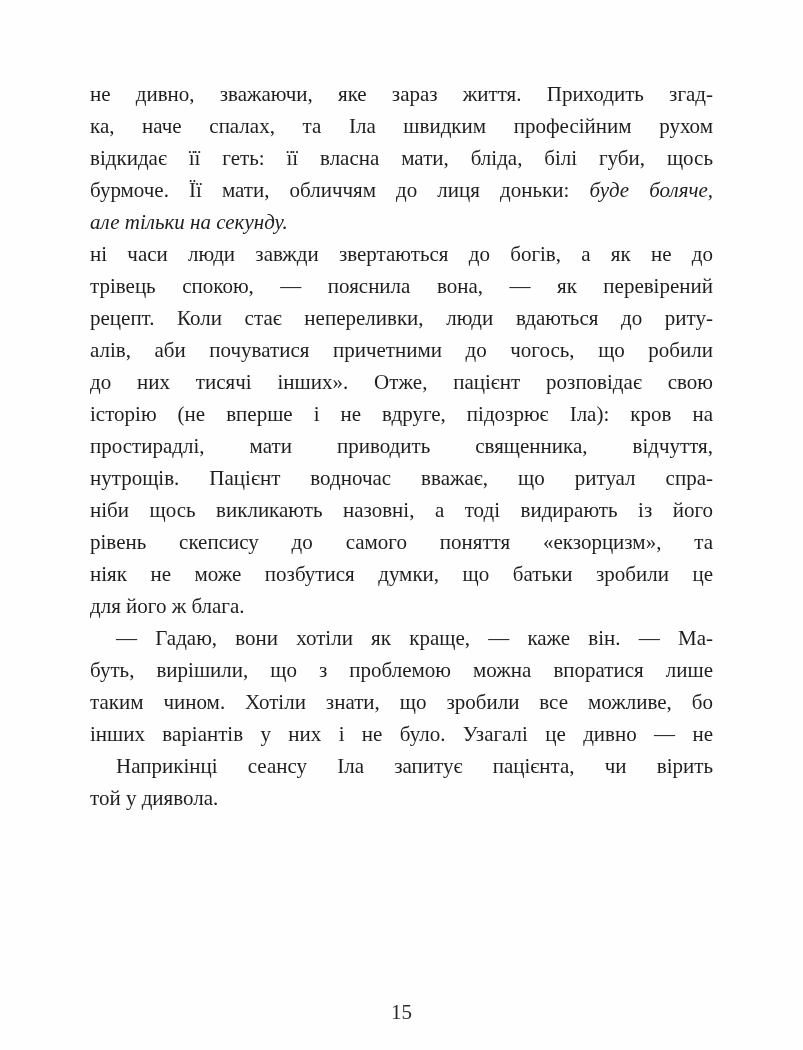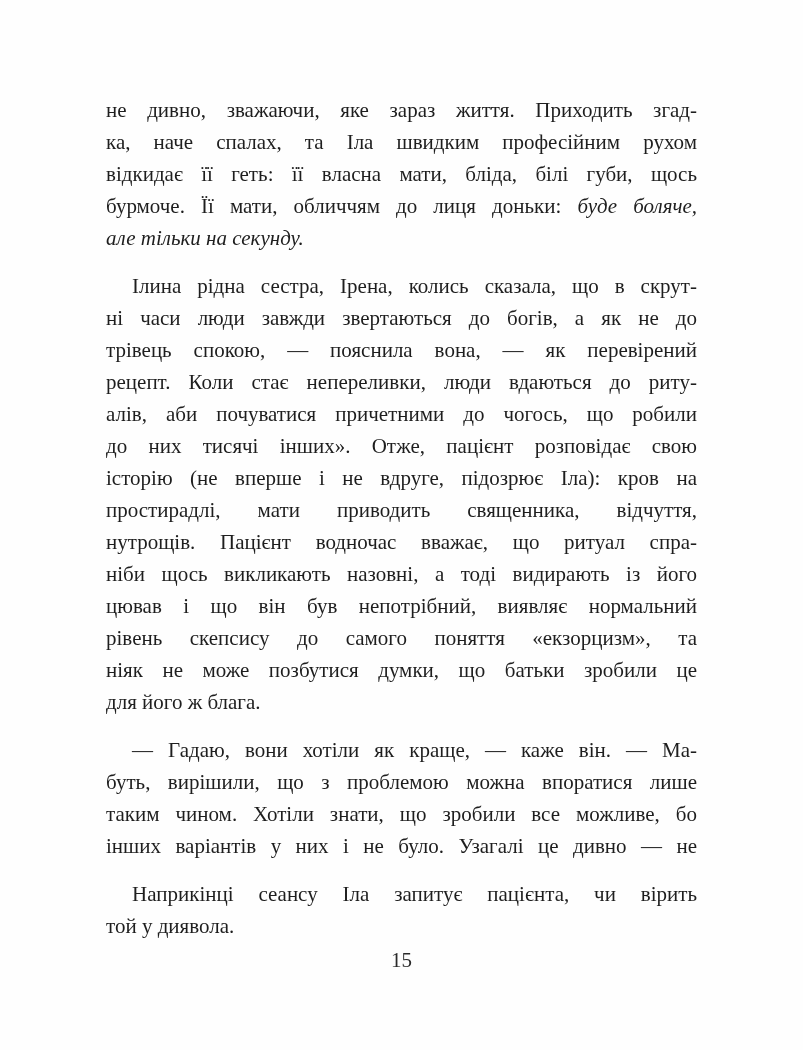--- a/index.html
+++ b/index.html
@@ -21,21 +21,21 @@
   }
   .page-text {
     position: absolute;
     left: 90px;
     top: 78px;
     width: 623px;
     color: #1e1e1e;
     font-size: 21px;
   }
   .paragraph {
-    margin: 16px;
+    margin: 0;
     padding: 0;
   }
   .line {
     height: 32px;
     line-height: 32px;
     text-align: justify;
     text-align-last: justify;
     white-space: normal;
     overflow: hidden;
   }
@@ -43,51 +43,49 @@
     text-align-last: left;
   }
   .line.indent {
     padding-left: 26px;
   }
   .line em {
   }
   .page-number {
     position: absolute;
     left: 0;
-    top: 948px;
+    top: 1000px;
     width: 803px;
     text-align: center;
     font-size: 21px;
     color: #2a2a2a;
   }
 </style>
 </head>
 <body>
 
 <div class="page">
   <div class="page-text">
       <div class="paragraph">
         <div class="line"><span>не дивно, зважаючи, яке зараз життя. Приходить згад-</span> </div>
         <div class="line"><span>ка, наче спалах, та Іла швидким професійним рухом</span> </div>
         <div class="line"><span>відкидає її геть: її власна мати, бліда, білі губи, щось</span> </div>
         <div class="line"><span>бурмоче. Її мати, обличчям до лиця доньки: </span> <em>буде боляче,</em> </div>
         <div class="line last"><em>але тільки на секунду.</em> </div>
       </div>
       <div class="paragraph">
-        <div class="line indent"><span>Ілина рідна сестра, Ірена, колись сказала, що в скрут-</span> </div>
         <div class="line"><span>ні часи люди завжди звертаються до богів, а як не до</span> </div>
         <div class="line"><span>трівець спокою, — пояснила вона, — як перевірений</span> </div>
         <div class="line"><span>рецепт. Коли стає непереливки, люди вдаються до риту-</span> </div>
         <div class="line"><span>алів, аби почуватися причетними до чогось, що робили</span> </div>
         <div class="line"><span>до них тисячі інших». Отже, пацієнт розповідає свою</span> </div>
         <div class="line"><span>історію (не вперше і не вдруге, підозрює Іла): кров на</span> </div>
         <div class="line"><span>простирадлі, мати приводить священника, відчуття,</span> </div>
         <div class="line"><span>нутрощів. Пацієнт водночас вважає, що ритуал спра-</span> </div>
         <div class="line"><span>ніби щось викликають назовні, а тоді видирають із його</span> </div>
-        <div class="line"><span>цював і що він був непотрібний, виявляє нормальний</span> </div>
         <div class="line"><span>рівень скепсису до самого поняття «екзорцизм», та</span> </div>
         <div class="line"><span>ніяк не може позбутися думки, що батьки зробили це</span> </div>
         <div class="line last"><span>для його ж блага.</span> </div>
       </div>
       <div class="paragraph">
         <div class="line indent"><span>— Гадаю, вони хотіли як краще, — каже він. — Ма-</span> </div>
         <div class="line"><span>буть, вирішили, що з проблемою можна впоратися лише</span> </div>
         <div class="line"><span>таким чином. Хотіли знати, що зробили все можливе, бо</span> </div>
         <div class="line"><span>інших варіантів у них і не було. Узагалі це дивно — не</span> </div>
       </div>

